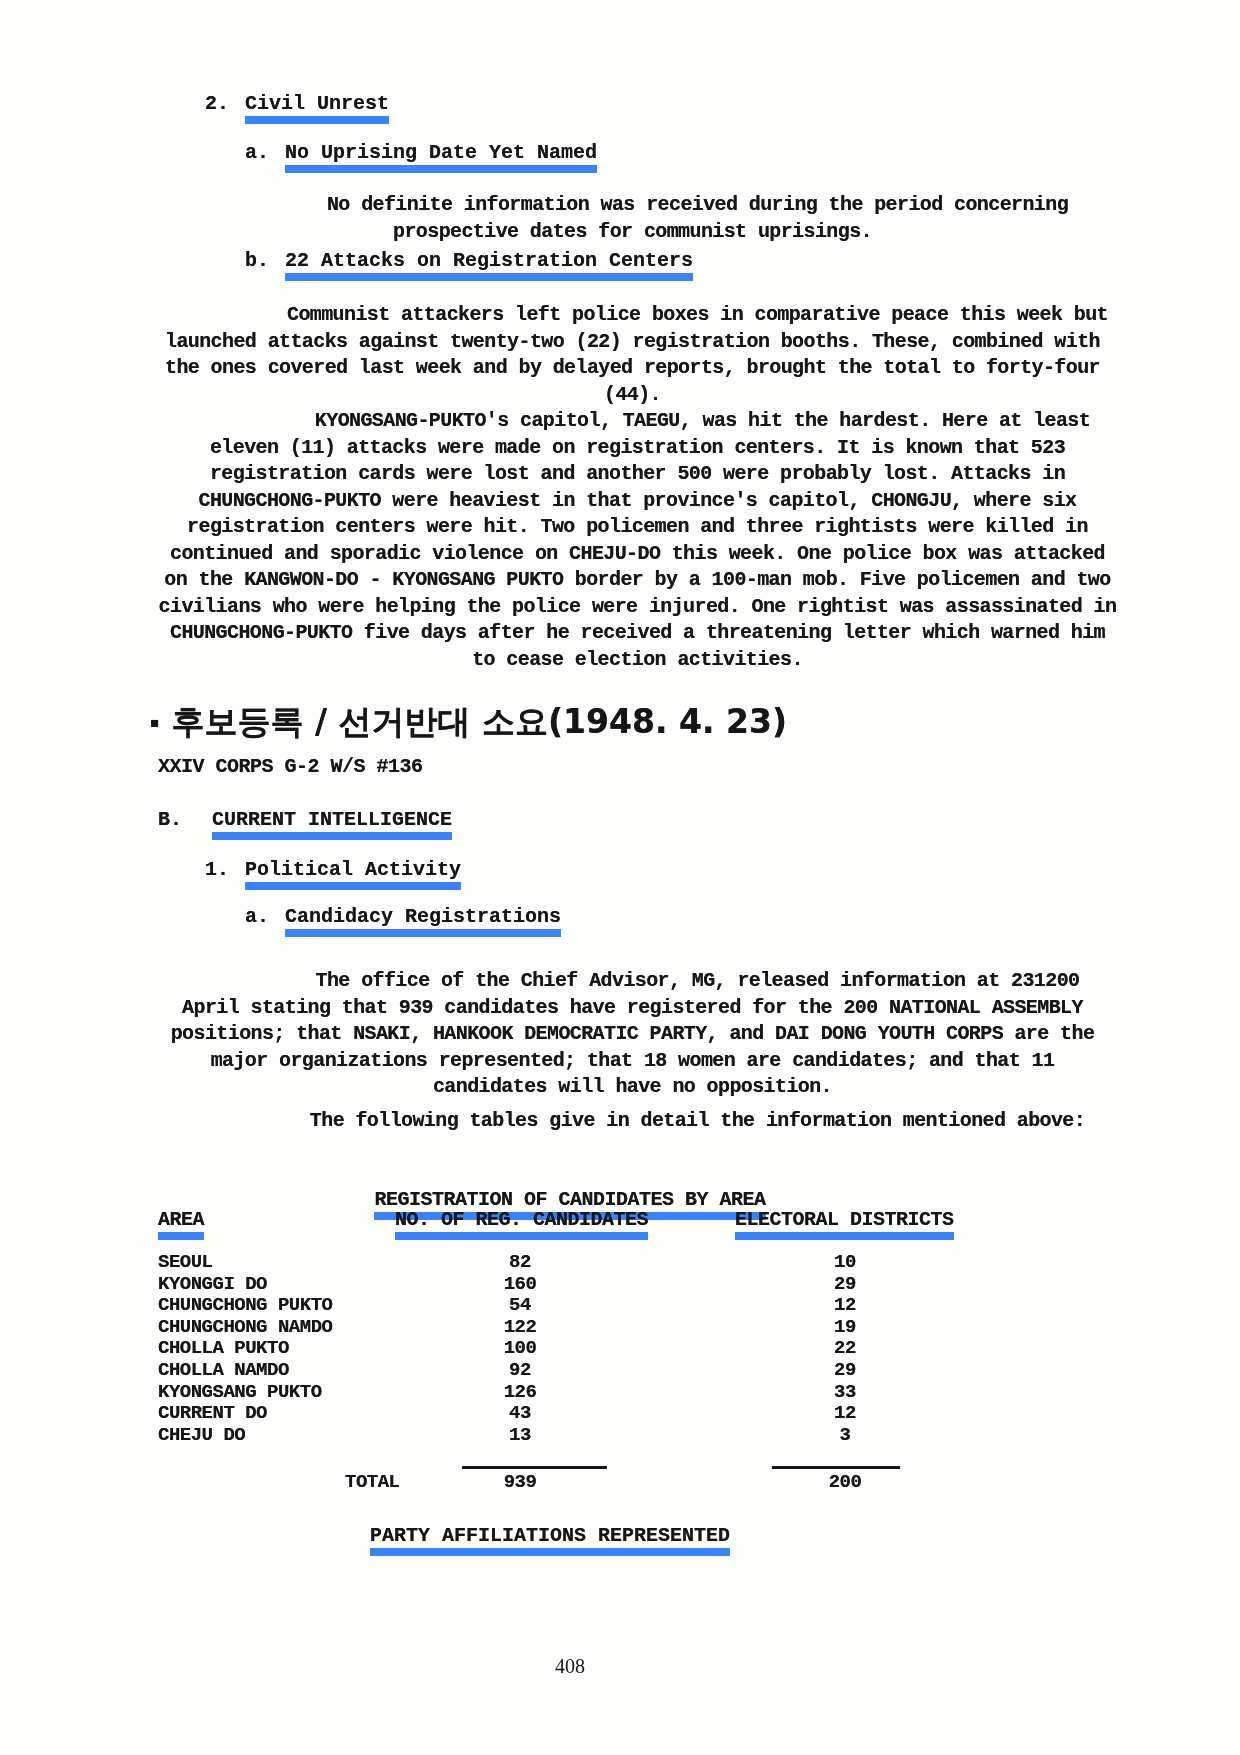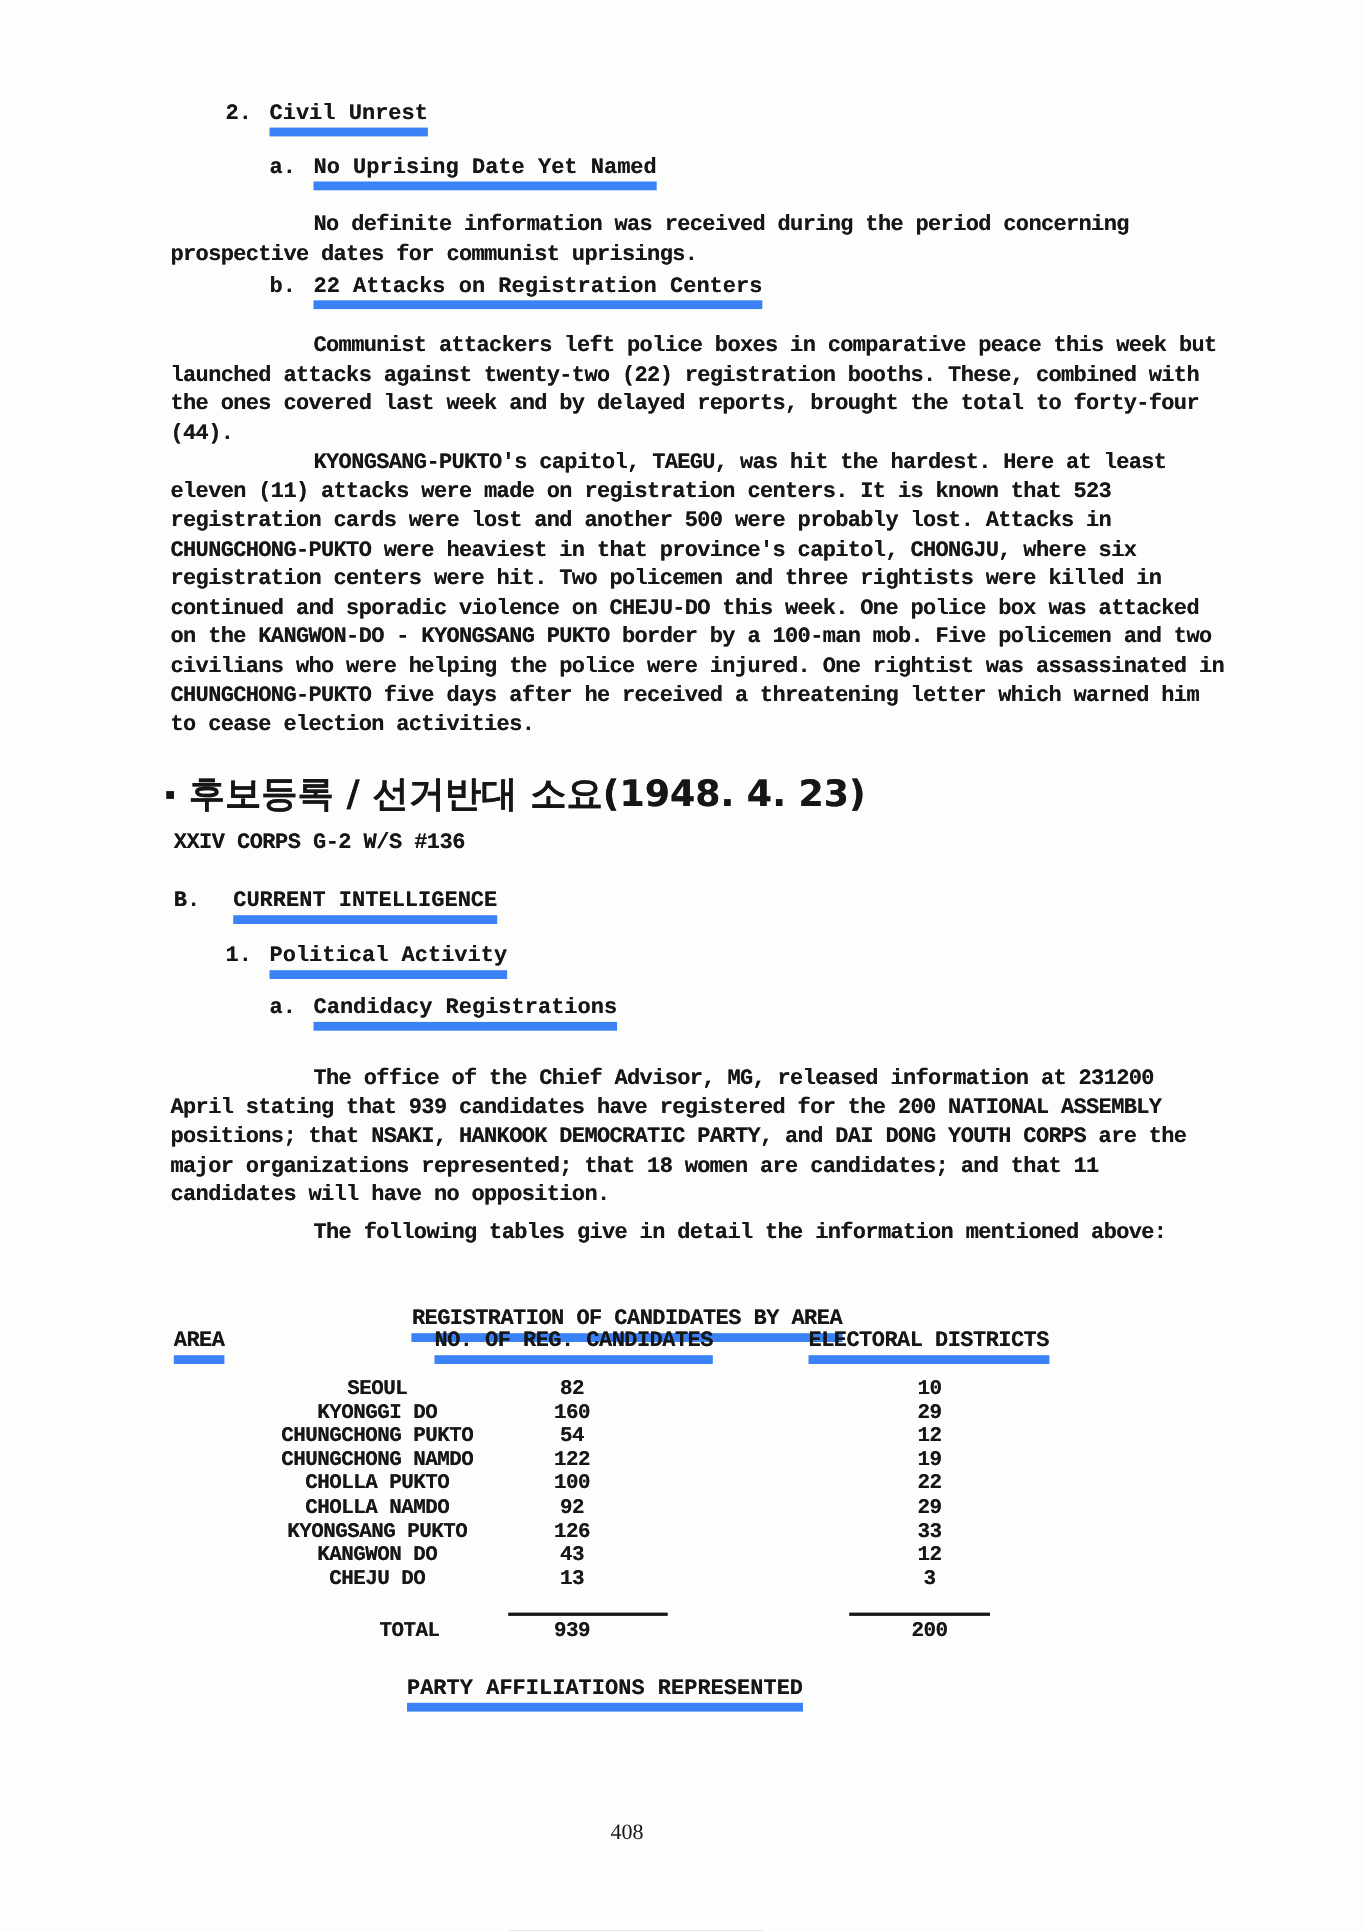--- a/index.html
+++ b/index.html
@@ -13,38 +13,38 @@
     font-size:20px;
     font-weight:700;
     overflow:hidden;
     text-shadow:0 0 0.5px rgba(20,20,20,.75);
   }
   .abs{position:absolute;}
   .para{
     width:955px;
     line-height:26.5px;
     text-indent:130px;
-    text-align:left;
+    text-align:center;
     letter-spacing:-0.6px;
   }
   .u{border-bottom:8px solid #3b82f6;padding-bottom:1px;}
   .hnum{margin-right:16px;}
   .korean{
     font-family:"DejaVu Sans","Liberation Sans",sans-serif;
     font-size:33px;
     font-weight:700;
     letter-spacing:0px;
     display:flex;align-items:center;gap:12px;
   }
   .korean .sq{font-size:14px;line-height:33px;}
   .srcline{font-size:20px;letter-spacing:-0.5px;}
   .table-title{width:830px;text-align:center;letter-spacing:-0.5px;}
   .thead span{letter-spacing:-0.5px;}
   .trow{position:relative;height:21.6px;line-height:21.6px;font-size:19px;letter-spacing:-0.5px;}
-  .c-area{position:absolute;left:3px;width:300px;text-align:center;margin-left:35px;}
+  .c-area{position:absolute;left:3px;width:300px;text-align:left;}
   .c-cand{position:absolute;left:275px;width:180px;text-align:center;}
   .c-dist{position:absolute;left:605px;width:170px;text-align:center;}
   .rule{position:absolute;height:3px;background:#161616;}
   .center-text{text-align:center;}
   .pageno{font-family:"Liberation Serif","DejaVu Serif",serif;font-weight:400;font-size:20px;text-shadow:none;}
 </style>
 </head>
 <body>
 
 <div class="page">
@@ -129,21 +129,21 @@
         <span class="c-area">CHOLLA NAMDO</span>
         <span class="c-cand">92</span>
         <span class="c-dist">29</span>
       </div>
       <div class="trow">
         <span class="c-area">KYONGSANG PUKTO</span>
         <span class="c-cand">126</span>
         <span class="c-dist">33</span>
       </div>
       <div class="trow">
-        <span class="c-area">KANGWON DO</span>
+        <span class="c-area">CURRENT DO</span>
         <span class="c-cand">43</span>
         <span class="c-dist">12</span>
       </div>
       <div class="trow">
         <span class="c-area">CHEJU DO</span>
         <span class="c-cand">13</span>
         <span class="c-dist">3</span>
       </div>
     </div>
 

